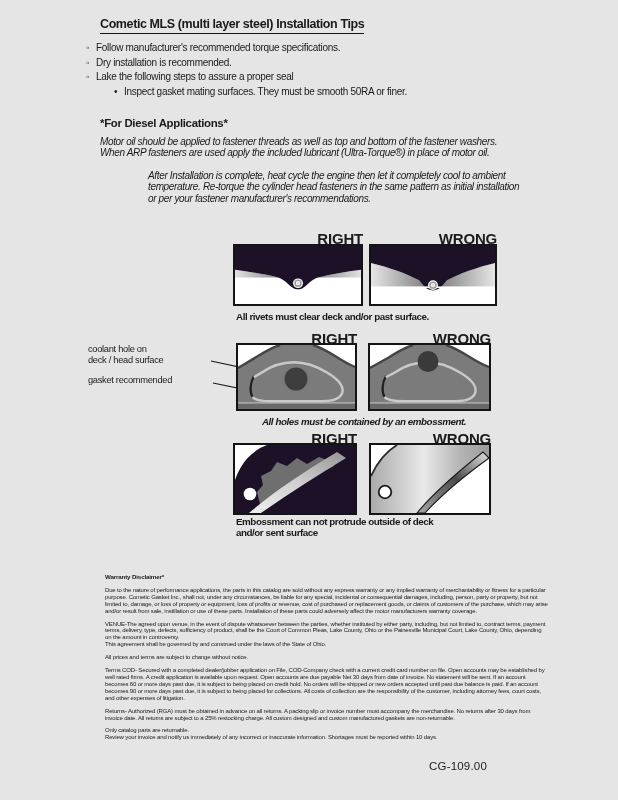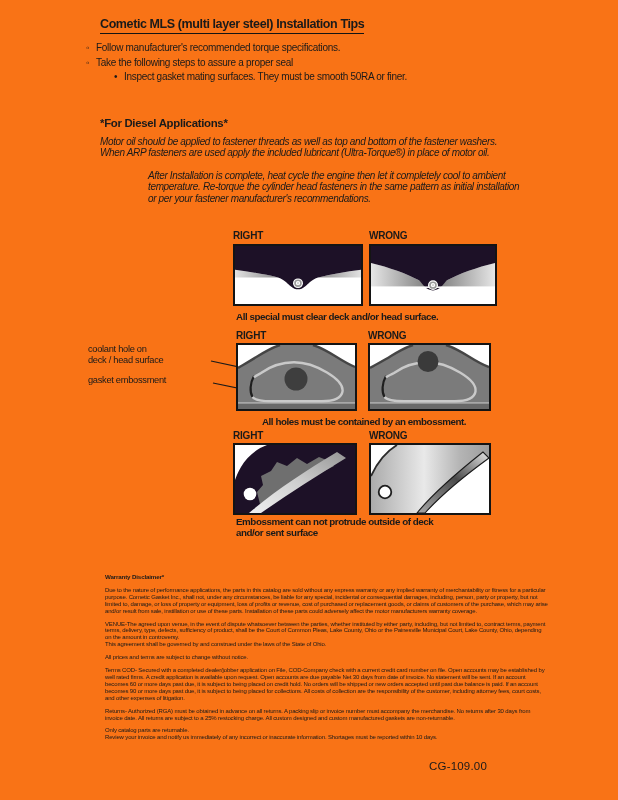--- a/index.html
+++ b/index.html
@@ -1,38 +1,38 @@
 <!DOCTYPE html>
 <html><head>
 <meta charset="utf-8">
 <style>
   html,body { margin:0; padding:0; background:#888; }
   .page {
-    position:relative; width:618px; height:800px; background:#f97316;
+    position:relative; width:618px; height:800px; background:#e5e5e5;
     font-family:"Liberation Sans", sans-serif; color:#1a1a1a; overflow:hidden;
     margin:0 auto;
   }
   .abs { position:absolute; }
   .pre { white-space:pre-line; }
   .title {
     left:100px; top:17px; font-size:12.5px; font-weight:bold; letter-spacing:-0.4px;
     border-bottom:1.6px solid #141414; padding-bottom:2px;
   }
   .bullets { left:86px; top:41px; font-size:10px; letter-spacing:-0.3px; }
   .b-row { display:flex; align-items:center; line-height:14.6px; }
   .b-row .marker { width:10px; flex:0 0 10px; text-align:left; }
   .b-row.top .marker::before { content:"◦"; font-size:10px; }
   .b-row.sub { margin-left:28px; }
   .b-row.sub .marker::before { content:"•"; font-size:10px; }
   .diesel-h { left:100px; top:117px; font-size:11.4px; font-weight:bold; letter-spacing:-0.3px; }
   .body-p { font-size:10px; line-height:11.3px; letter-spacing:-0.35px; width:470px;font-style:italic; }
   .p1 { left:100px; top:136px; }
   .p2 { left:100px; top:170px;margin-left:48px; }
   .pnote { left:100px; top:208px; }
-  .fig-h { font-size:10px; font-weight:700; text-align:left; letter-spacing:-0.2px; }
+  .fig-h { font-size:15px; font-weight:700; text-align:right; letter-spacing:-0.2px; }
   .dbox { position:absolute; border:2px solid #141414; background:#fff; line-height:0; }
   .dbox svg { display:block; }
   .fig-cap { font-size:9.8px; font-weight:bold; letter-spacing:-0.45px; line-height:11px; }
   .fig2-label { font-size:9.3px; letter-spacing:-0.3px; line-height:10.6px; text-align:left; }
   .legal { left:105px; top:574px; width:443px; font-size:6px; line-height:6.9px; letter-spacing:-0.15px; }
   .legal .lh { font-weight:bold; font-size:6.2px; margin-bottom:6px; }
   .legal p { margin:0 0 6px 0; }
   .pagenum { left:393px; top:760px; font-size:11.5px; letter-spacing:0.2px;margin-left:36px; }
 </style>
 </head>
@@ -42,21 +42,25 @@
 
   <div class="abs title">Cometic MLS (multi layer steel) Installation Tips</div>
 
   <div class="abs bullets">
     <div class="b-row top">
         <span class="marker"></span>
         <span>Follow manufacturer's recommended torque specifications.</span>
       </div>
     <div class="b-row top">
         <span class="marker"></span>
-        <span>Take the following steps to assure a proper seal</span>
+        <span>Dry installation is recommended.</span>
+      </div>
+    <div class="b-row top">
+        <span class="marker"></span>
+        <span>Lake the following steps to assure a proper seal</span>
       </div>
     <div class="b-row sub">
         <span class="marker"></span>
         <span>Inspect gasket mating surfaces.  They must be smooth 50RA or finer.</span>
       </div>
   </div>
 
   <div class="abs diesel-h">*For Diesel Applications*</div>
   <div class="abs body-p pre p1">Motor oil should be applied to fastener threads as well as top and bottom of the fastener washers.
 When ARP fasteners are used apply the included lubricant (Ultra-Torque®) in place of motor oil.</div>
@@ -105,28 +109,28 @@
       <path d="M0,17.5 C18,22 36,28.5 48,35.5 C51.5,37.5 54,40.5 56,42.5 L0,42.5 Z" fill="url(#w2L)"></path>
       <path d="M124,17.5 C106,22 88,28.5 76,35.5 C72.5,37.5 70,40.5 68,42.5 L124,42.5 Z" fill="url(#w2R)"></path>
       <path d="M0,0 H124 V17.5 C106,22 88,28.5 76,35.5 C72,39.5 69,46 62,46 C55,46 52,39.5 48,35.5 C36,28.5 18,22 0,17.5 Z" fill="#1d1127"></path>
       <rect x="0" y="41.8" width="124" height="1.6" fill="#ffffff"></rect>
       <circle cx="62" cy="40.5" r="5" fill="#ffffff"></circle>
       <circle cx="62" cy="40.5" r="3" fill="#ffffff" stroke="#9a9a9a" stroke-width="1.6"></circle>
       <circle cx="62" cy="40.5" r="1.2" fill="#d6d6d6"></circle>
     </svg>
   </div>
 
-  <div class="abs fig-cap" style="left:236px; top:311px;">All special must clear deck and/or head surface.</div>
+  <div class="abs fig-cap" style="left:236px; top:311px;">All rivets must clear deck and/or past surface.</div>
 
   <div class="abs fig-h" style="left:236px; top:330px; width:121px;">RIGHT</div>
   <div class="abs fig-h" style="left:368px; top:330px; width:123px;">WRONG</div>
 
   <div class="abs fig2-label pre" style="left:88px; top:344px; width:122px;">coolant hole on
 deck / head surface</div>
-  <div class="abs fig2-label" style="left:88px; top:375px; width:124px;">gasket embossment</div>
+  <div class="abs fig2-label" style="left:88px; top:375px; width:124px;">gasket recommended</div>
 
   <svg class="abs" style="left:205px; top:350px;" width="100" height="48">
     <line x1="6" y1="11" x2="91" y2="29" stroke="#1a1a1a" stroke-width="1.2"></line>
     <line x1="8" y1="33" x2="56" y2="43" stroke="#1a1a1a" stroke-width="1.2"></line>
   </svg>
 
   <div class="dbox" style="left:236px; top:343px;">
     <svg width="117" height="64" viewBox="0 0 117 64" preserveAspectRatio="none">
       <rect width="117" height="64" fill="#7b7b7b"></rect>
       <path d="M0,0 L42,0 C36,2 28,6 20,11 C12,16 5,20 0,23 Z" fill="#ffffff"></path>
@@ -149,21 +153,21 @@
       <path d="M43,0 C37,2 29,6 21,11 C13,16 5,20 0,23" stroke="#454545" stroke-width="2.4" fill="none"></path>
       <path d="M76,0 C82,2 90,6 98,11 C106,16 113,20 119,22" stroke="#454545" stroke-width="2.4" fill="none"></path>
       <path d="M16,31 C12,38 11.5,47 14.5,52" stroke="#1f1f1f" stroke-width="2.2" fill="none"></path>
       <path d="M14.5,52 C17,55.5 24,56.2 34,56.2 L85,56.2 C98,56.2 104.5,52.5 105.5,46.5 C106.5,40 100,33.5 90,27.5 C78,20.2 65,17.2 57,17.2 C45,17.2 33,21.5 24,28 C21,30 17.5,30.6 16,32.5" stroke="#c9c9c9" stroke-width="2.4" fill="none"></path>
       <circle cx="58" cy="16.5" r="10.5" fill="#3a3a3a"></circle>
       <rect x="0" y="57.4" width="119" height="1.3" fill="#c4c4c4"></rect>
       <rect x="0" y="58.7" width="119" height="5.3" fill="#696969"></rect>
     </svg>
   </div>
 
-  <div class="abs fig-cap" style="left:236px; top:416px; width:256px; text-align:center;">All holes must be contained by an embossment.</div>
+  <div class="abs fig-cap" style="left:236px; top:416px; width:256px; text-align:center;font-style:italic;">All holes must be contained by an embossment.</div>
 
   <div class="abs fig-h" style="left:233px; top:430px; width:124px;">RIGHT</div>
   <div class="abs fig-h" style="left:369px; top:430px; width:122px;">WRONG</div>
 
   <div class="dbox" style="left:233px; top:443px;">
     <svg width="120" height="68" viewBox="0 0 120 68" preserveAspectRatio="none">
       <defs>
         <linearGradient id="g3r" x1="0" y1="1" x2="1" y2="0">
           <stop offset="0" stop-color="#f0f0f0"></stop>
             <stop offset="0.5" stop-color="#cfcfcf"></stop>

